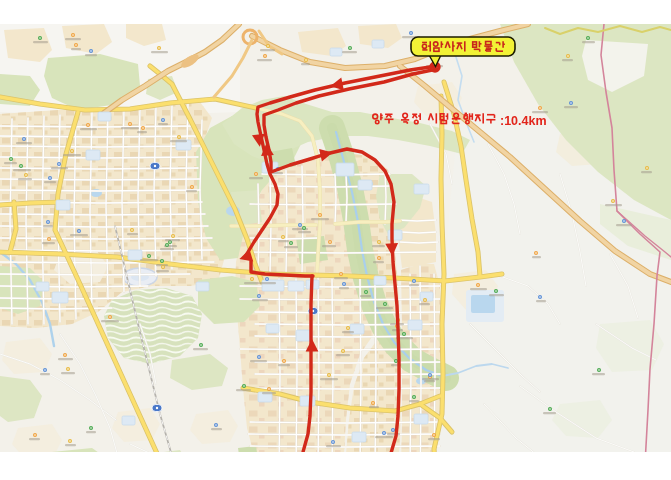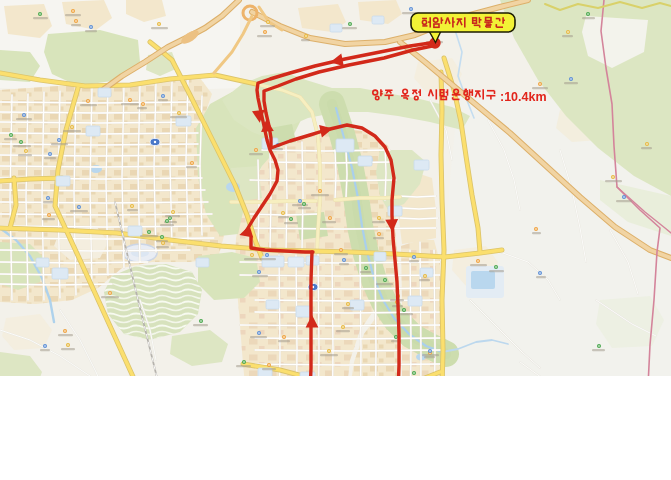--- a/index.html
+++ b/index.html
@@ -1,14 +1,14 @@
 <!DOCTYPE html>
 <html><head><meta charset="utf-8"><title>m</title><style>
 html,body{margin:0;padding:0;background:#fff;}
-#map{position:relative;width:671px;height:376px;overflow:hidden;font-family:"Liberation Sans",sans-serif;}
+#map{position:relative;width:671px;height:428px;overflow:hidden;font-family:"Liberation Sans",sans-serif;margin-top:24px;}
 </style></head><body>
 <div id="map">
 <svg width="671" height="480" viewBox="0 0 671 480">
 <defs>
 <pattern id="waves" width="26" height="12" patternUnits="userSpaceOnUse">
 <path d="M0,3 Q6,0 13,3 T26,3" fill="none" stroke="#f7faf0" stroke-width="1.9"></path>
 <path d="M0,9 Q6,6 13,9 T26,9" fill="none" stroke="#f3f6ea" stroke-width="1.7"></path>
 </pattern>
 <pattern id="blds" width="16" height="14" patternUnits="userSpaceOnUse">
 <rect x="2" y="2" width="8" height="5.5" fill="#e9d5b0" opacity="0.85"></rect>

